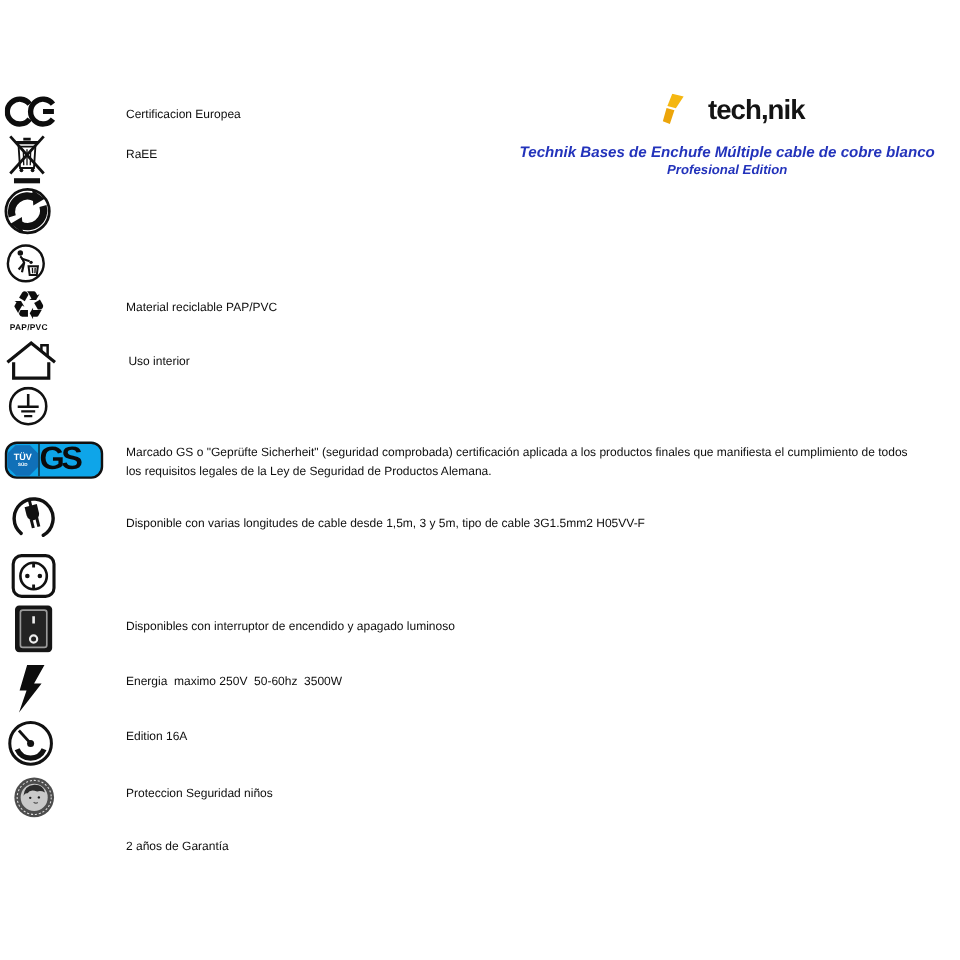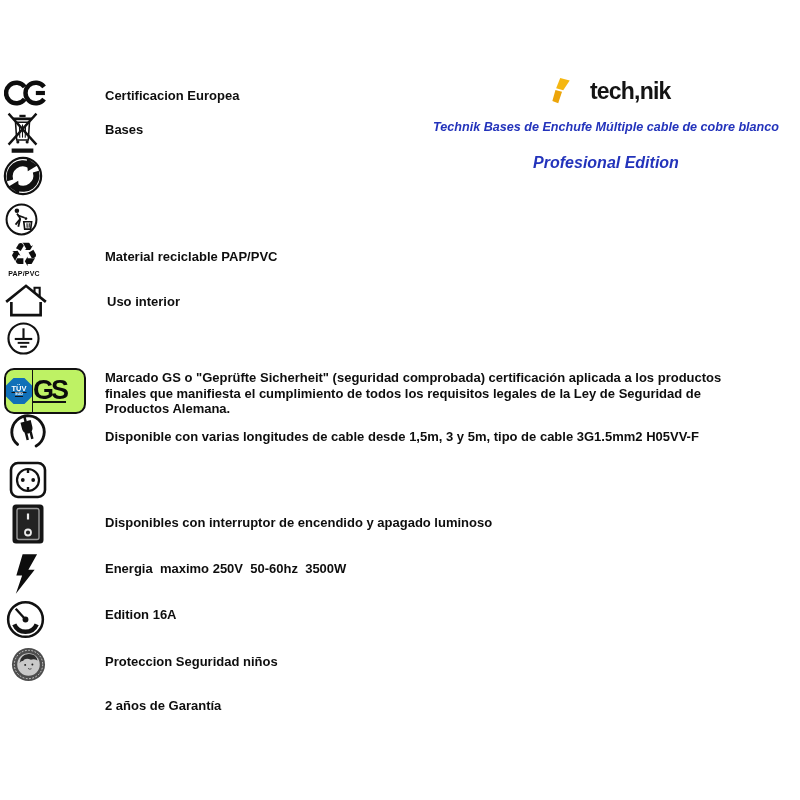--- a/index.html
+++ b/index.html
@@ -1,28 +1,28 @@
 <!DOCTYPE html>
 <html><head>
 <meta charset="utf-8">
 <style>
   html,body{margin:0;padding:0;background:#fff;}
   body{width:800px;height:800px;position:relative;font-family:"Liberation Sans",sans-serif;color:#111;overflow:hidden;}
   .page{position:absolute;inset:0;background:#ffffff;}
-  .lbl{position:absolute;font-weight:bold;font-size:13px;line-height:15.5px;color:#0e0e0e;white-space:pre-wrap;}
+  .lbl{position:absolute;font-weight:normal;font-size:10px;line-height:15.5px;color:#0e0e0e;white-space:pre-wrap;}
   .icon{position:absolute;}
   svg{display:block;}
   
   .hdr-logo{position:absolute;left:552px;top:78px;display:flex;align-items:center;gap:19px;}
   .logo-text{font-size:23px;font-weight:bold;color:#141414;letter-spacing:-0.8px;line-height:1;}
   .hdr-title{position:absolute;left:420px;top:120px;width:372px;text-align:center;color:#2333bb;}
   .t1{font-size:12.6px;font-weight:bold;font-style:italic;}
-  .t2{font-size:16px;font-weight:bold;font-style:italic;margin-top:20px;}
+  .t2{font-size:11px;font-weight:bold;font-style:italic;margin-top:2px;}
   
-  .tuv-box{width:82px;height:46px;border:2.4px solid #111;border-radius:10px;box-sizing:border-box;display:flex;align-items:center;background:#bef264;overflow:hidden;text-decoration:underline;}
+  .tuv-box{width:82px;height:31px;border:2.4px solid #111;border-radius:10px;box-sizing:border-box;display:flex;align-items:center;background:#0ea5e9;overflow:hidden;}
   .tuv-left{width:33px;height:100%;display:flex;align-items:center;justify-content:center;border-right:1.6px solid #111;}
   .octagon{width:26px;height:26px;background:#1070b8;clip-path:polygon(29% 0,71% 0,100% 29%,100% 71%,71% 100%,29% 100%,0 71%,0 29%);display:flex;flex-direction:column;align-items:center;justify-content:center;color:#fff;}
   .tuv-t{font-size:7.5px;font-weight:bold;line-height:1;}
   .tuv-s{font-size:3.8px;font-weight:bold;line-height:1.2;}
   .gs-wrap{flex:1;display:flex;align-items:center;justify-content:center;gap:18px;}
   .gs-big{font-size:27px;font-weight:bold;letter-spacing:-3px;line-height:0.9;color:#0b0b0b;transform:translateY(-1px);}
   .gs-note{font-size:3.4px;font-weight:bold;color:#222;width:13px;line-height:1.2;align-self:flex-end;margin-bottom:5px;}
   
   .pap{width:44px;text-align:center;}
   .pap-glyph{font-size:33px;line-height:1;color:#0d0d0d;font-family:"DejaVu Sans",sans-serif;}
@@ -184,21 +184,21 @@
       <circle cx="18" cy="18" r="14.6" fill="none" stroke="#e0e0e0" stroke-width="0.9" stroke-dasharray="1.8 1.6"></circle>
       <circle cx="18" cy="18" r="11.6" fill="#c9c9c9"></circle>
       <path d="M8.8 16.5 Q9.5 8 18 7.2 Q25.5 6.8 27.3 13.8 Q23.5 11.8 20.5 13 Q14.5 10.8 12.3 14.5 Q10.3 14 8.8 16.5 Z" fill="#2d2d2d"></path>
       <circle cx="14.6" cy="18.4" r="1" fill="#1d1d1d"></circle>
       <circle cx="22" cy="18" r="1" fill="#1d1d1d"></circle>
       <path d="M17.5 22 q1.8 1.6 3.6 0.3" fill="none" stroke="#4a4a4a" stroke-width="1"></path>
     </svg>
   </div>
 
   <div class="lbl" style="left:105px;top:88px">Certificacion Europea</div>
-  <div class="lbl" style="left:105px;top:122px">Bases</div>
+  <div class="lbl" style="left:105px;top:122px">RaEE</div>
   <div class="lbl" style="left:105px;top:249px">Material reciclable PAP/PVC</div>
   <div class="lbl" style="left:107px;top:294px">Uso interior</div>
   <div class="lbl" style="left:105px;top:370px;width:655px">Marcado GS o "Geprüfte Sicherheit" (seguridad comprobada) certificación aplicada a los productos finales que manifiesta el cumplimiento de todos los requisitos legales de la Ley de Seguridad de Productos Alemana.</div>
   <div class="lbl" style="left:105px;top:429px">Disponible con varias longitudes de cable desde 1,5m, 3 y 5m, tipo de cable 3G1.5mm2 H05VV-F</div>
   <div class="lbl" style="left:105px;top:515px">Disponibles con interruptor de encendido y apagado luminoso</div>
   <div class="lbl" style="left:105px;top:561px">Energia  maximo 250V  50-60hz  3500W</div>
   <div class="lbl" style="left:105px;top:607px">Edition 16A</div>
   <div class="lbl" style="left:105px;top:654px">Proteccion Seguridad niños</div>
   <div class="lbl" style="left:105px;top:698px">2 años de Garantía</div>
 

